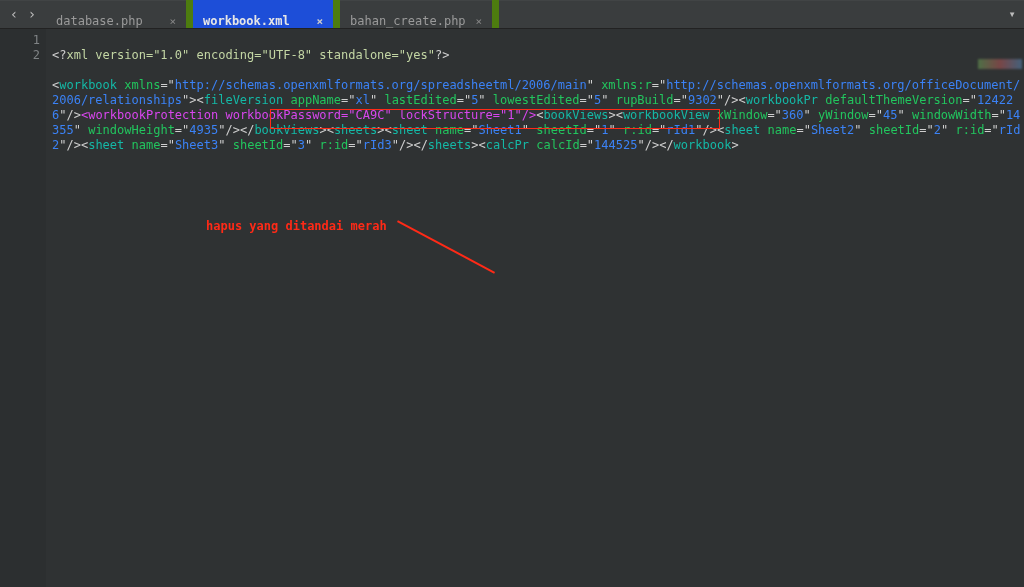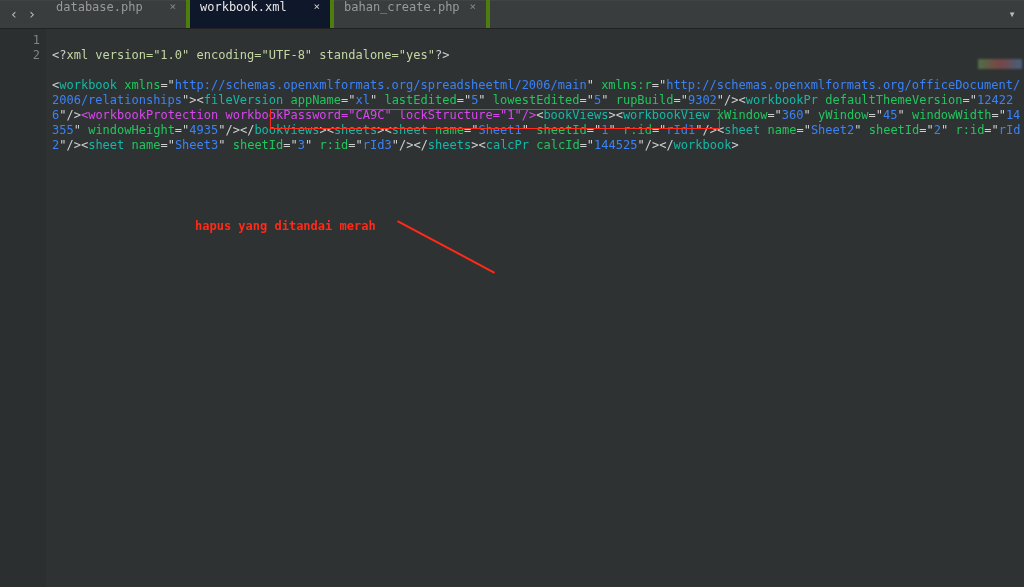--- a/index.html
+++ b/index.html
@@ -2,22 +2,22 @@
 <html><head>
 <meta charset="utf-8">
 <style>
 html,body{margin:0;padding:0;width:1024px;height:587px;overflow:hidden}
 body{background:#2e3132;font-family:Consolas,Menlo,monospace;font-size:12px;color:#ccc}
 
 
 .hdr{height:28px;background:#3a3d3e;display:flex;align-items:stretch;border-bottom:1px solid #222;box-shadow:inset 0 1px 0 rgba(255,255,255,0.04)}
 .nav{display:flex;align-items:center;padding:0 6px;gap:2px}
 .nav .arr{width:16px;height:16px;display:flex;align-items:center;justify-content:center;color:#bbb;font-size:14px;cursor:pointer}
-.tab{display:flex;align-items:flex-start;padding:0 10px;border-right:4px solid #4d7c0f;min-width:120px;position:relative;cursor:pointer;color:#9a9a9a}
-.tab.active{background:#0f172a;color:#e6e6e6;font-weight:normal}
+.tab{display:flex;align-items:flex-end;padding:0 10px;border-right:7px solid #4d7c0f;min-width:120px;position:relative;cursor:pointer;color:#9a9a9a}
+.tab.active{background:#1d4ed8;color:#e6e6e6;font-weight:bold}
 .tab .lbl{flex:1;white-space:nowrap}
 .tab .x{margin-left:10px;color:#888;font-size:11px}
 .tab.active .x{color:#ccc}
 .hspacer{flex:1}
 .drop{width:24px;display:flex;align-items:center;justify-content:center;color:#bbb;font-size:12px;cursor:pointer}
 
 
 .editor{display:flex;height:calc(587px - 28px);background:#2f3233;position:relative}
 .gutter{width:40px;background:#2c2f30;color:#7f8385;text-align:right;padding:4px 6px 0 0;line-height:15px;font-size:12px;user-select:none}
 .code{flex:1;padding:4px 0 0 6px;line-height:15px;font-size:12px;white-space:pre-wrap;word-break:break-all;position:relative}
@@ -71,14 +71,14 @@
     <span class="ln">2</span>
   </div>
 
   <div class="code">
 <span class="ln"><span class="c-punc">&lt;?</span><span class="c-pi">xml version="1.0" encoding="UTF-8" standalone="yes"</span><span class="c-punc">?&gt;</span></span>
 <span class="ln"><span class="c-punc">&lt;</span><span class="c-tag">workbook</span> <span class="c-attr">xmlns</span><span class="c-punc">="</span><span class="c-val">http://schemas.openxmlformats.org/spreadsheetml/2006/main</span><span class="c-punc">"</span> <span class="c-attr">xmlns:r</span><span class="c-punc">="</span><span class="c-val">http://schemas.openxmlformats.org/officeDocument/2006/relationships</span><span class="c-punc">"</span><span class="c-punc">&gt;</span><span class="c-punc">&lt;</span><span class="c-tag">fileVersion</span> <span class="c-attr">appName</span><span class="c-punc">="</span><span class="c-val">xl</span><span class="c-punc">"</span> <span class="c-attr">lastEdited</span><span class="c-punc">="</span><span class="c-val">5</span><span class="c-punc">"</span> <span class="c-attr">lowestEdited</span><span class="c-punc">="</span><span class="c-val">5</span><span class="c-punc">"</span> <span class="c-attr">rupBuild</span><span class="c-punc">="</span><span class="c-val">9302</span><span class="c-punc">"/</span><span class="c-punc">&gt;</span><span class="c-punc">&lt;</span><span class="c-tag">workbookPr</span> <span class="c-attr">defaultThemeVersion</span><span class="c-punc">="</span><span class="c-val">124226</span><span class="c-punc">"/</span><span class="c-punc">&gt;</span><span class="c-red"><span>&lt;</span><span>workbookProtection</span> <span>workbookPassword</span>="<span>CA9C</span>" <span>lockStructure</span>="<span>1</span>"/<span>&gt;</span></span><span class="c-punc">&lt;</span><span class="c-tag">bookViews</span><span class="c-punc">&gt;</span><span class="c-punc">&lt;</span><span class="c-tag">workbookView</span> <span class="c-attr">xWindow</span><span class="c-punc">="</span><span class="c-val">360</span><span class="c-punc">"</span> <span class="c-attr">yWindow</span><span class="c-punc">="</span><span class="c-val">45</span><span class="c-punc">"</span> <span class="c-attr">windowWidth</span><span class="c-punc">="</span><span class="c-val">14355</span><span class="c-punc">"</span> <span class="c-attr">windowHeight</span><span class="c-punc">="</span><span class="c-val">4935</span><span class="c-punc">"/</span><span class="c-punc">&gt;</span><span class="c-punc">&lt;</span><span class="c-punc">/</span><span class="c-tag">bookViews</span><span class="c-punc">&gt;</span><span class="c-punc">&lt;</span><span class="c-tag">sheets</span><span class="c-punc">&gt;</span><span class="c-punc">&lt;</span><span class="c-tag">sheet</span> <span class="c-attr">name</span><span class="c-punc">="</span><span class="c-val">Sheet1</span><span class="c-punc">"</span> <span class="c-attr">sheetId</span><span class="c-punc">="</span><span class="c-val">1</span><span class="c-punc">"</span> <span class="c-attr">r:id</span><span class="c-punc">="</span><span class="c-val">rId1</span><span class="c-punc">"/</span><span class="c-punc">&gt;</span><span class="c-punc">&lt;</span><span class="c-tag">sheet</span> <span class="c-attr">name</span><span class="c-punc">="</span><span class="c-val">Sheet2</span><span class="c-punc">"</span> <span class="c-attr">sheetId</span><span class="c-punc">="</span><span class="c-val">2</span><span class="c-punc">"</span> <span class="c-attr">r:id</span><span class="c-punc">="</span><span class="c-val">rId2</span><span class="c-punc">"/</span><span class="c-punc">&gt;</span><span class="c-punc">&lt;</span><span class="c-tag">sheet</span> <span class="c-attr">name</span><span class="c-punc">="</span><span class="c-val">Sheet3</span><span class="c-punc">"</span> <span class="c-attr">sheetId</span><span class="c-punc">="</span><span class="c-val">3</span><span class="c-punc">"</span> <span class="c-attr">r:id</span><span class="c-punc">="</span><span class="c-val">rId3</span><span class="c-punc">"/</span><span class="c-punc">&gt;</span><span class="c-punc">&lt;</span><span class="c-punc">/</span><span class="c-tag">sheets</span><span class="c-punc">&gt;</span><span class="c-punc">&lt;</span><span class="c-tag">calcPr</span> <span class="c-attr">calcId</span><span class="c-punc">="</span><span class="c-val">144525</span><span class="c-punc">"/</span><span class="c-punc">&gt;</span><span class="c-punc">&lt;</span><span class="c-punc">/</span><span class="c-tag">workbook</span><span class="c-punc">&gt;</span></span>
   </div>
 
   <div id="abox" class="annot-box" style="left: 270px; top: 80px; width: 448px; height: 18px;"></div>
   <div id="aline" class="annot-line" style="left: 397px; top: 193px; height: 110px; transform: rotate(-62deg);"></div>
-  <div id="atext" class="annot-text" style="left: 195px; top: 190px;">hapus yang ditandai merah</div>
+  <div id="atext" class="annot-text" style="left: 206px; top: 190px;">hapus yang ditandai merah</div>
 </div>
 
 </body></html>

